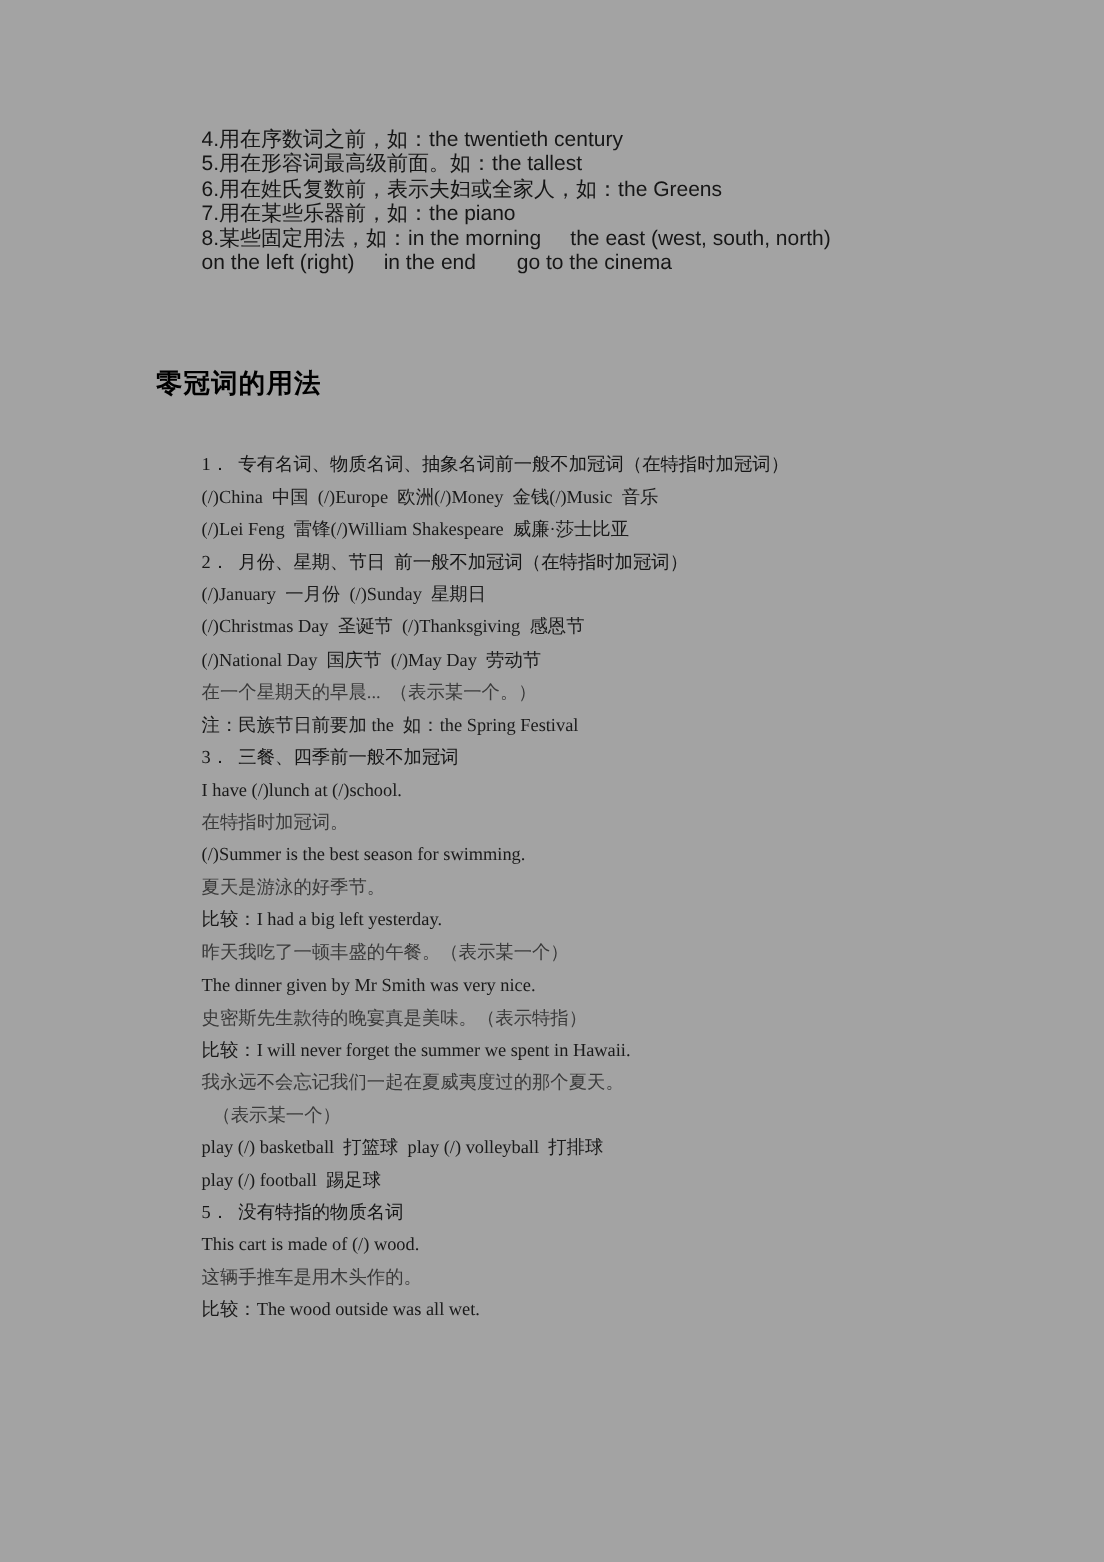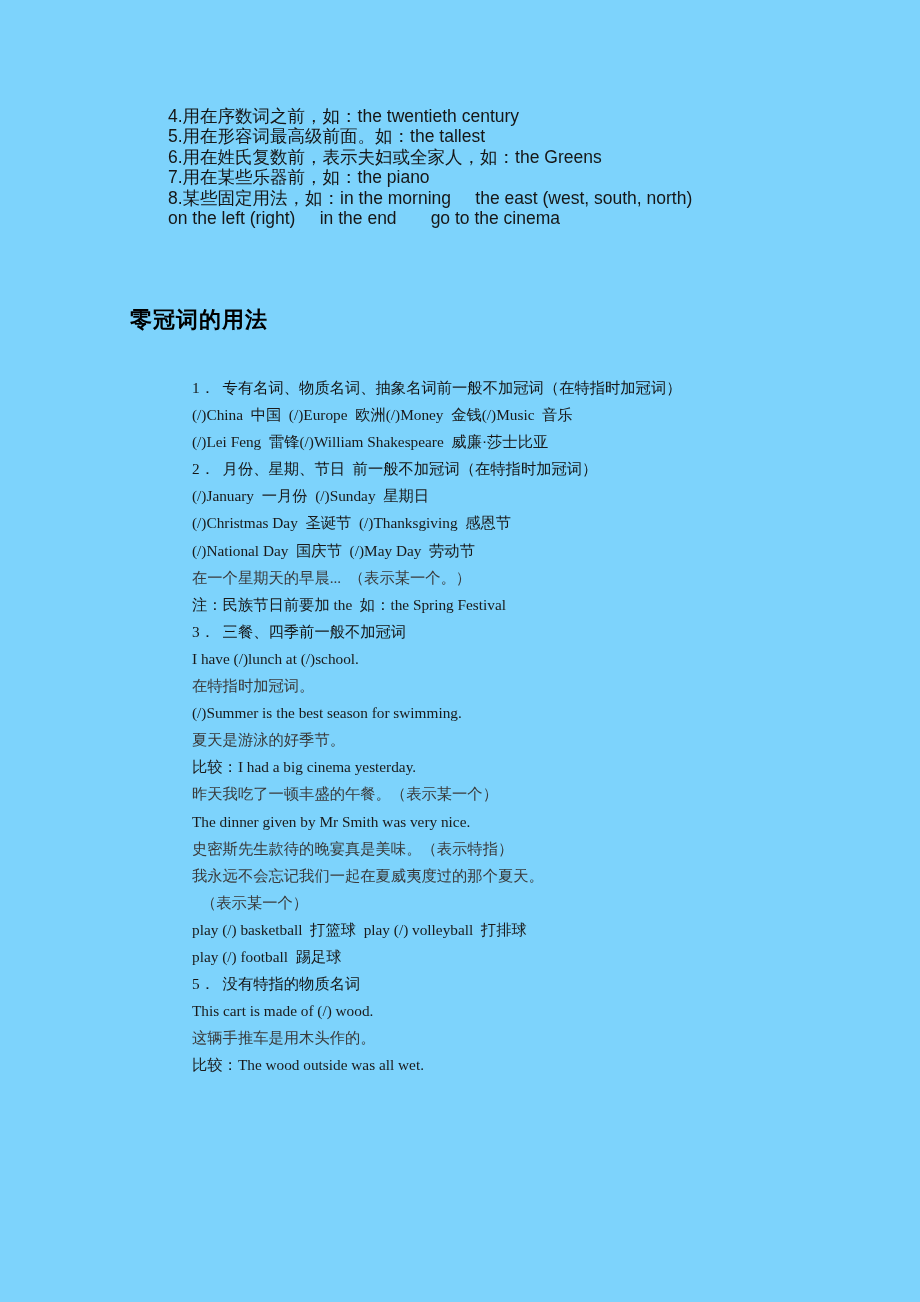--- a/index.html
+++ b/index.html
@@ -14,21 +14,21 @@
     font-family: "Liberation Serif", "DejaVu Serif", serif;
     color: #111111;
     overflow: hidden;
   }
 
   .page {
     position: absolute;
     left: 0; top: 0;
     width: 920px;
     height: 1302px;
-    background: #7dd3fc;
+    background: #a3a3a3;
   }
 
   
   .top-block {
     position: absolute;
     left: 168px;
     top: 106px;
     width: 700px;
   }
   .top-line {
@@ -53,21 +53,20 @@
     letter-spacing: 1px;
     white-space: pre;
   }
 
   
   .body-block {
     position: absolute;
     left: 168px;
     top: 374px;
     width: 720px;
-    margin-left: 24px;
   }
   .ln {
     font-family: "Liberation Serif", "DejaVu Serif", serif;
     font-size: 15.3px;
     line-height: 27.1px;
     color: #1a1a1a;
     white-space: pre;
   }
   
   .ln.num {
@@ -106,24 +105,25 @@
     <div class="ln">(/)January  一月份  (/)Sunday  星期日</div>
     <div class="ln">(/)Christmas Day  圣诞节  (/)Thanksgiving  感恩节</div>
     <div class="ln">(/)National Day  国庆节  (/)May Day  劳动节</div>
     <div class="ln cn">在一个星期天的早晨...  （表示某一个。）</div>
     <div class="ln">注：民族节日前要加 the  如：the Spring Festival</div>
     <div class="ln num">3．  三餐、四季前一般不加冠词</div>
     <div class="ln">I have (/)lunch at (/)school.</div>
     <div class="ln cn">在特指时加冠词。</div>
     <div class="ln">(/)Summer is the best season for swimming.</div>
     <div class="ln cn">夏天是游泳的好季节。</div>
-    <div class="ln">比较：I had a big cinema yesterday.</div>
+    <div class="ln">比较：I had a big left yesterday.</div>
     <div class="ln cn">昨天我吃了一顿丰盛的午餐。（表示某一个）</div>
     <div class="ln">The dinner given by Mr Smith was very nice.</div>
     <div class="ln cn">史密斯先生款待的晚宴真是美味。（表示特指）</div>
+    <div class="ln">比较：I will never forget the summer we spent in Hawaii.</div>
     <div class="ln cn">我永远不会忘记我们一起在夏威夷度过的那个夏天。</div>
     <div class="ln cn indent">（表示某一个）</div>
     <div class="ln">play (/) basketball  打篮球  play (/) volleyball  打排球</div>
     <div class="ln">play (/) football  踢足球</div>
     <div class="ln num">5．  没有特指的物质名词</div>
     <div class="ln">This cart is made of (/) wood.</div>
     <div class="ln cn">这辆手推车是用木头作的。</div>
     <div class="ln">比较：The wood outside was all wet.</div>
   </div>
 

